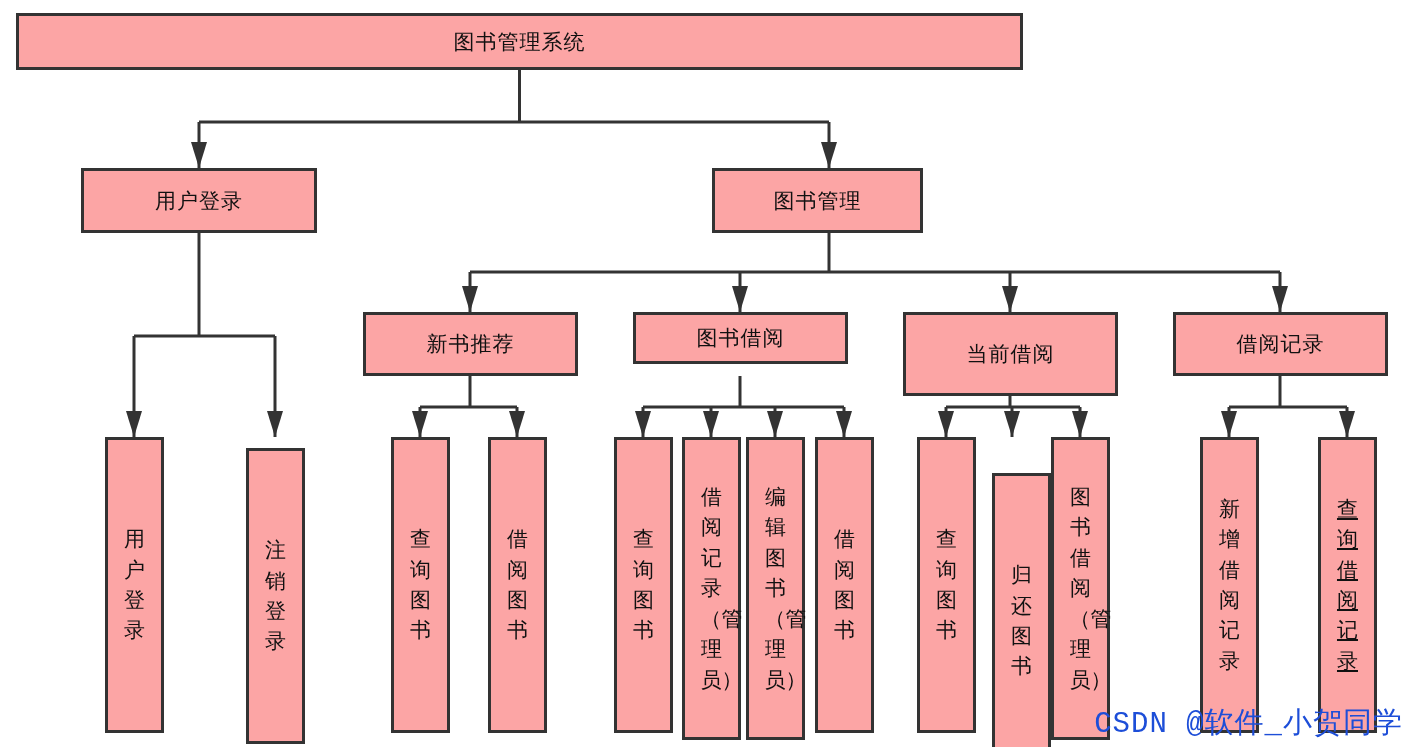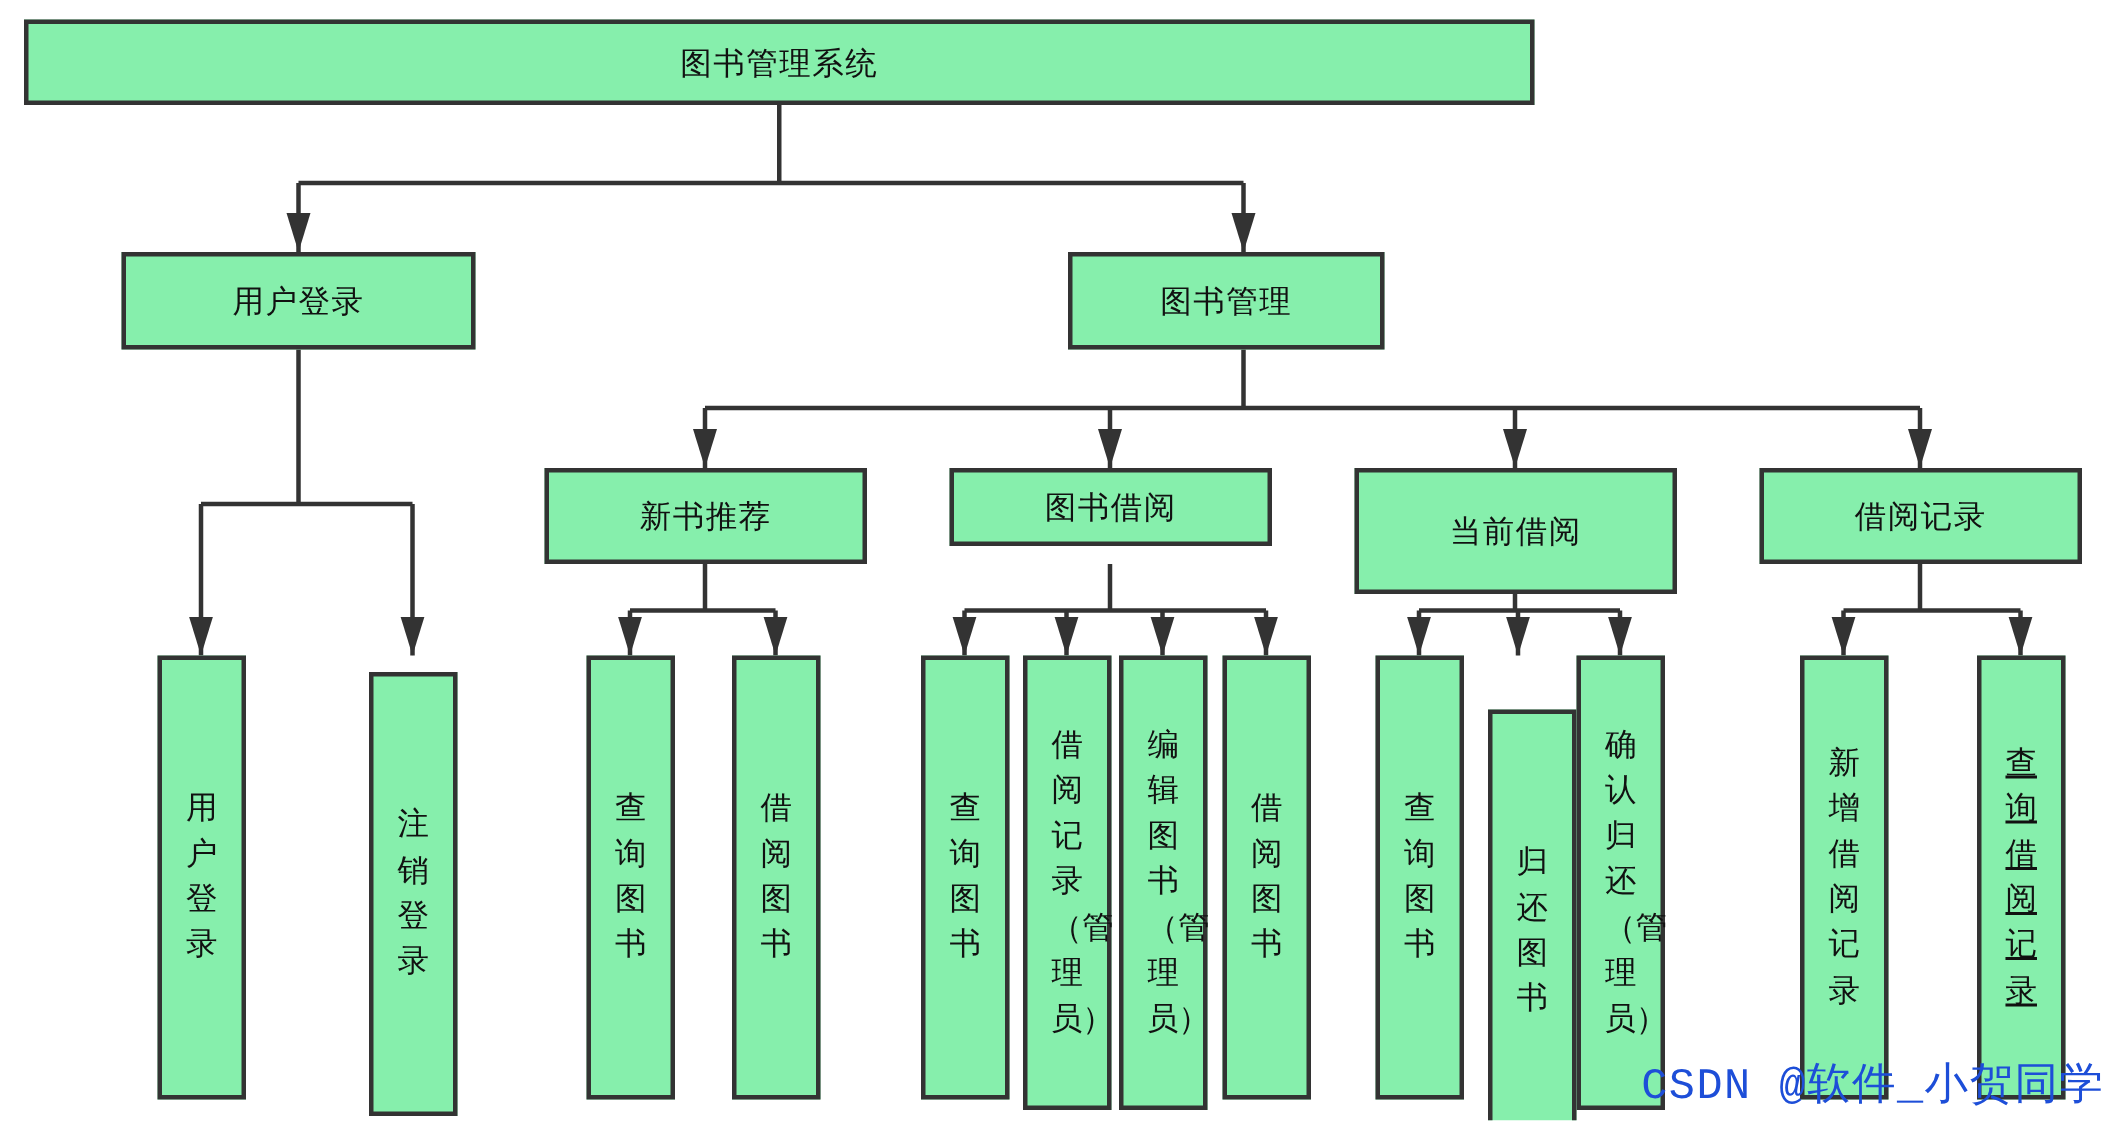--- a/index.html
+++ b/index.html
@@ -14,21 +14,21 @@
   .connectors {
     position: absolute;
     left: 0; top: 0;
     width: 1405px; height: 747px;
     pointer-events: none;
   }
   .node {
     position: absolute;
     box-sizing: border-box;
     border: 3px solid #333333;
-    background: #86efac;
+    background: #fca5a5;
     display: flex;
     align-items: center;
     justify-content: center;
     color: #111111;
   }
   .hbox { font-size: 21px; font-weight: 500; letter-spacing: 1px; }
   .vbox { font-size: 21px; font-weight: 500; }
   .vbox .vtext {
     display: inline-block;
     width: 1.05em;
@@ -176,21 +176,21 @@
     <span class="vtext">借阅图书</span>
   </div>
 
   <div class="node vbox n-query-books-3">
     <span class="vtext">查询图书</span>
   </div>
   <div class="node vbox n-return-books">
     <span class="vtext">归还图书</span>
   </div>
   <div class="node vbox tall n-confirm-return">
-    <span class="vtext">确认归还（管理员）</span>
+    <span class="vtext">图书借阅（管理员）</span>
   </div>
 
   <div class="node vbox n-add-record">
     <span class="vtext">新增借阅记录</span>
   </div>
   <div class="node vbox n-query-record">
     <span class="vtext">查询借阅记录</span>
   </div>
 
   <div class="watermark">CSDN @软件_小贺同学</div>

